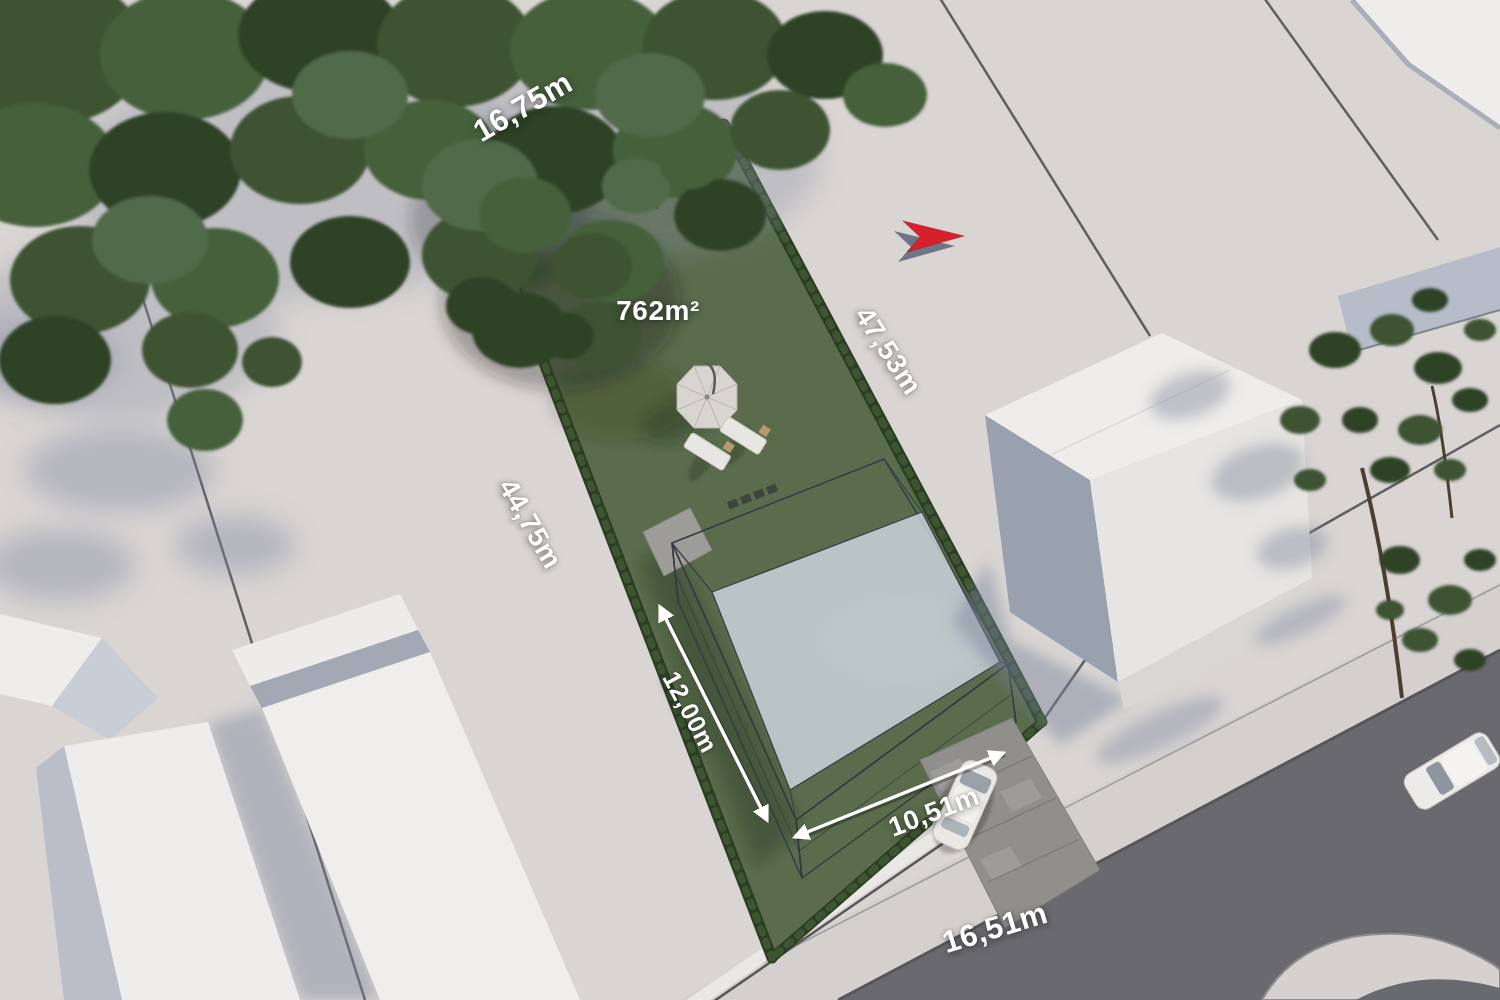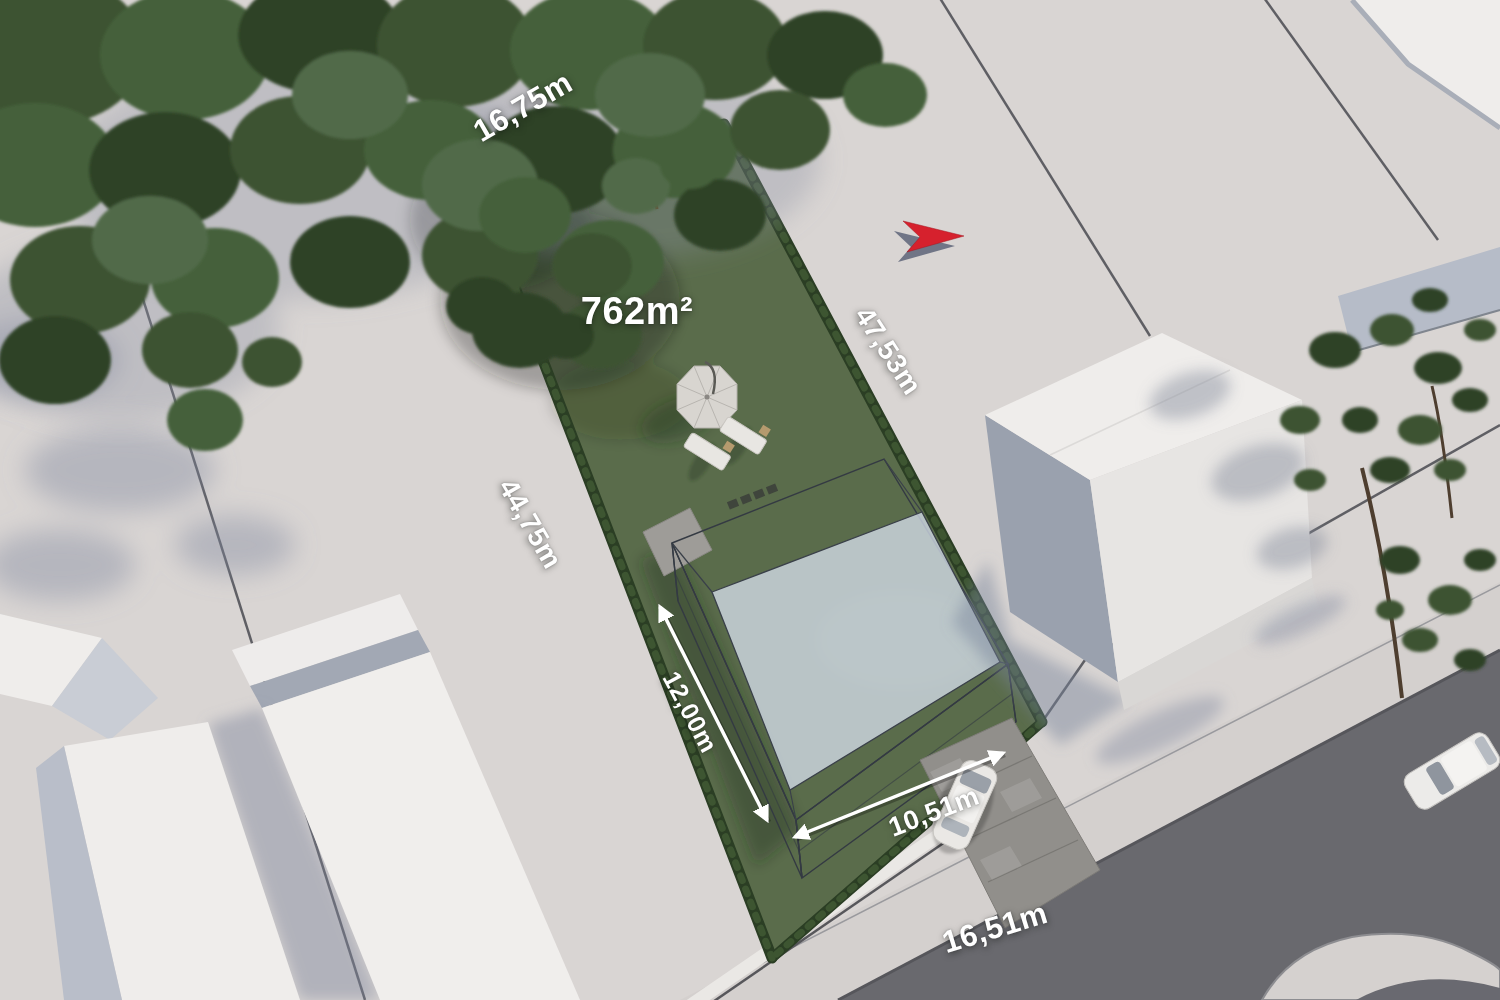--- a/index.html
+++ b/index.html
@@ -309,21 +309,21 @@
       <line x1="662" y1="609" x2="769" y2="822"></line>
       <line x1="797" y1="839" x2="1005" y2="755"></line>
     </g>
     <line x1="660" y1="607" x2="767" y2="820" stroke="#ffffff" stroke-width="3.5" marker-start="url(#arw)" marker-end="url(#arw)"></line>
     <line x1="795" y1="837" x2="1003" y2="753" stroke="#ffffff" stroke-width="3.5" marker-start="url(#arw)" marker-end="url(#arw)"></line>
   </g>
 </svg>
 
 <div class="dim-label" style="left:523px;top:107px;font-size:31px;transform:translate(-50%,-50%) rotate(-30deg);">16,75m</div>
 
-<div class="dim-label" style="left:637px;top:311px;font-size:38px;transform:translate(-50%,-50%);">762m²</div>
+<div class="dim-label" style="left:658px;top:311px;font-size:28px;transform:translate(-50%,-50%);">762m²</div>
 
 <div class="dim-label" style="left:888px;top:351px;font-size:28px;transform:translate(-50%,-50%) rotate(57deg);">47,53m</div>
 
 <div class="dim-label" style="left:530px;top:524px;font-size:28px;transform:translate(-50%,-50%) rotate(60deg);">44,75m</div>
 
 <div class="dim-label" style="left:690px;top:712px;font-size:25px;transform:translate(-50%,-50%) rotate(62deg);">12,00m</div>
 
 <div class="dim-label" style="left:934px;top:812px;font-size:27px;transform:translate(-50%,-50%) rotate(-21deg);">10,51m</div>
 
 <div class="dim-label" style="left:995px;top:928px;font-size:31px;transform:translate(-50%,-50%) rotate(-17deg);">16,51m</div>

